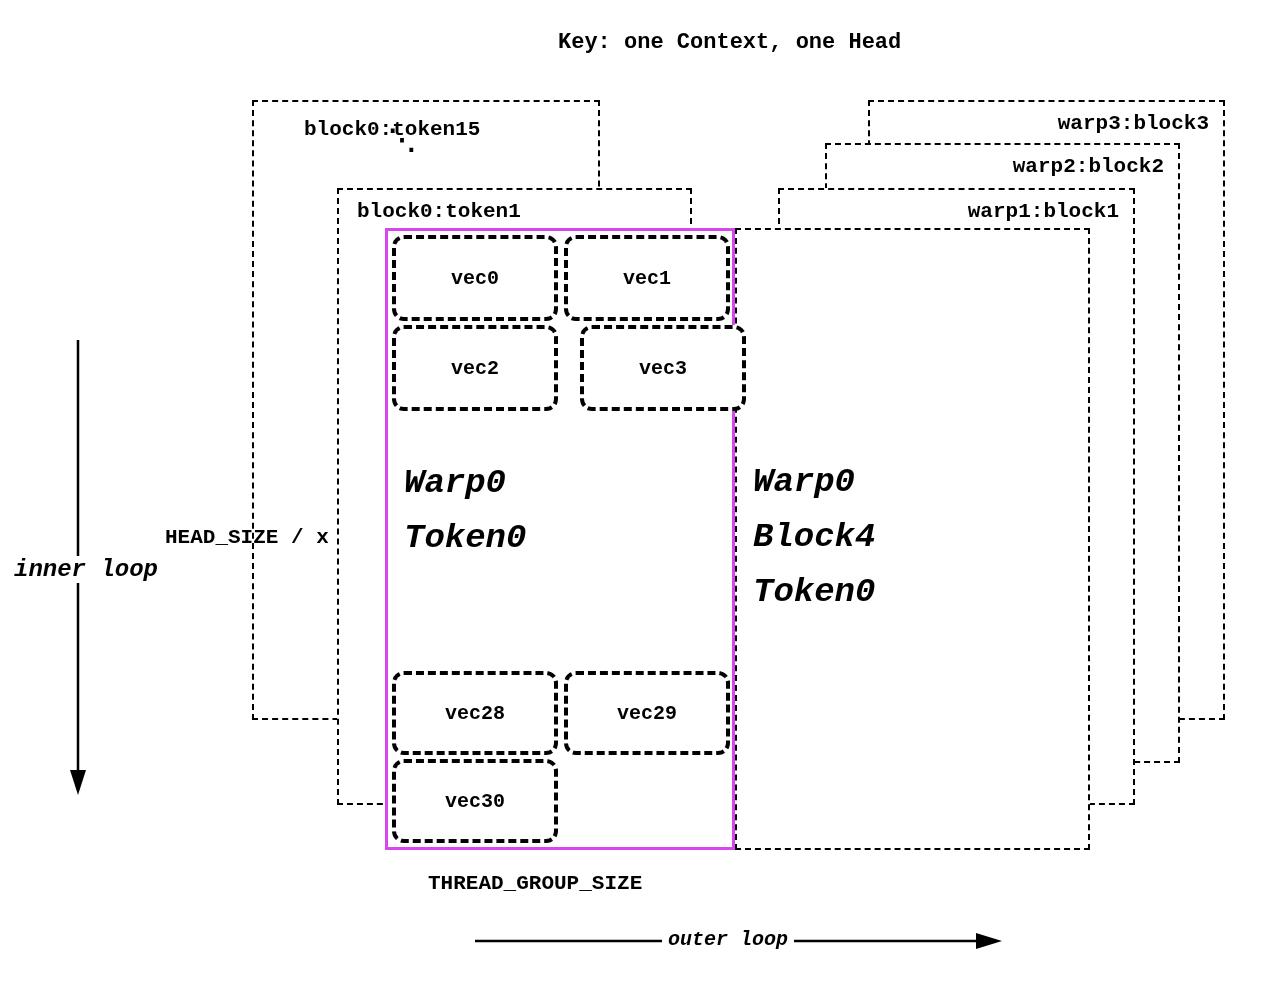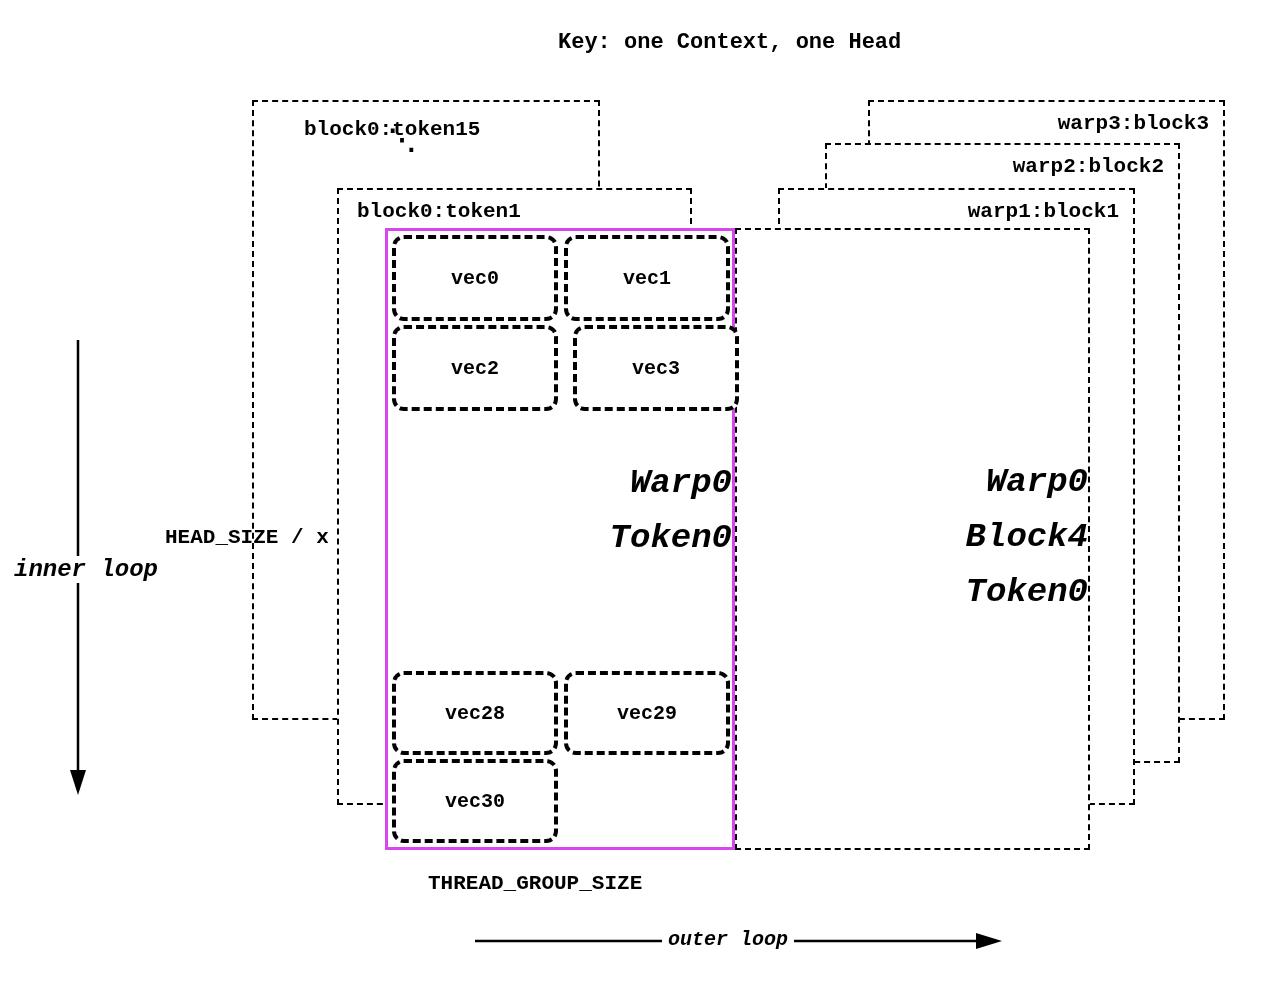--- a/index.html
+++ b/index.html
@@ -60,21 +60,21 @@
     justify-content: center;
     font-size: 20px;
     font-weight: bold;
     background: #ffffff;
   }
   .center-label {
     position: absolute;
     left: 16px;
     right: 0;
     top: 225px;
-    text-align: right;
+    text-align: left;
     font-size: 34px;
     font-weight: bold;
     font-style: italic;
     line-height: 55px;
     white-space: nowrap;
   }
   .annot {
     position: absolute;
     font-weight: bold;
     white-space: nowrap;
@@ -132,21 +132,21 @@
 
     <div class="vec" style="left:4px;   top:4px;   width:166px; height:86px;">
       <span>vec0</span>
     </div>
     <div class="vec" style="left:176px; top:4px;   width:166px; height:86px;">
       <span>vec1</span>
     </div>
     <div class="vec" style="left:4px;   top:94px;  width:166px; height:86px;">
       <span>vec2</span>
     </div>
-    <div class="vec" style="left:185px; top:94px;  width:166px; height:86px;">
+    <div class="vec" style="left:192px; top:94px;  width:166px; height:86px;">
       <span>vec3</span>
     </div>
 
     <div class="center-label">
       <div>Warp0</div>
       <div>Token0</div>
     </div>
 
     <div class="vec" style="left:4px;   top:440px; width:166px; height:84px;">
       <span>vec28</span>

